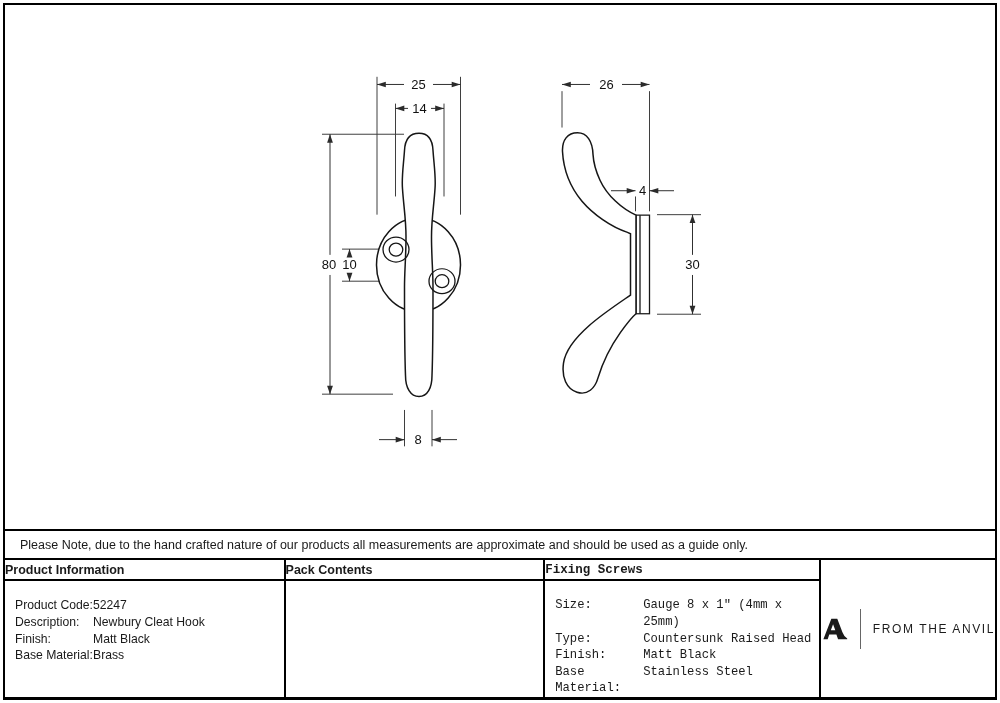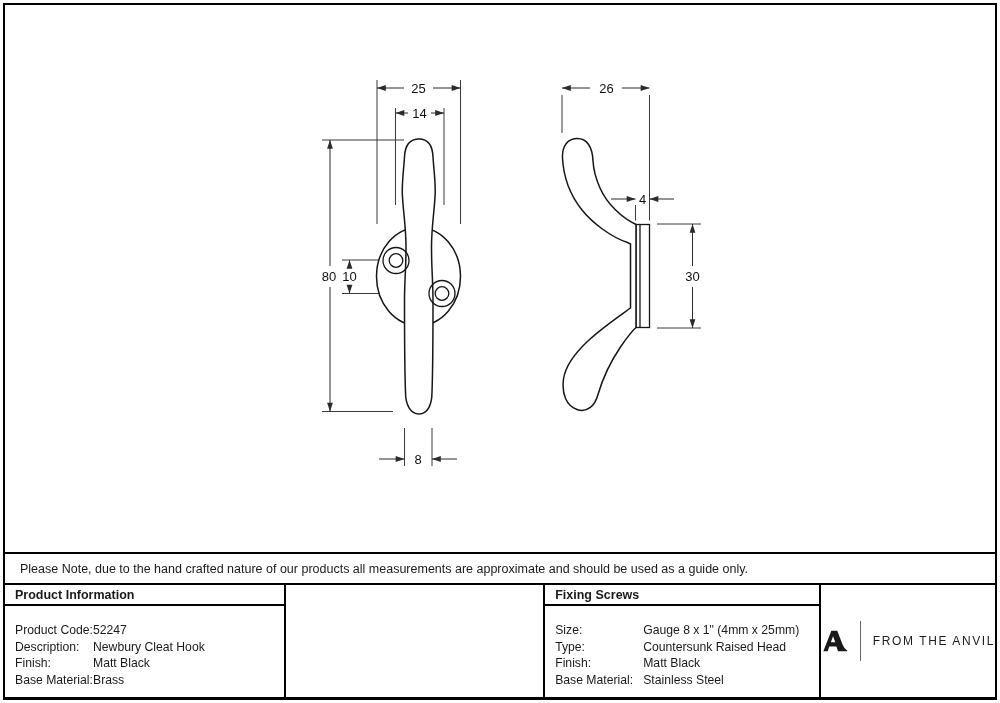--- a/index.html
+++ b/index.html
@@ -27,25 +27,25 @@
   .note-row {
     height:31px; border-top:2px solid #000; display:flex; align-items:center;
     padding-left:15px; font-size:12.5px;
   }
 
   
   .info-table { flex:1; border-top:2px solid #000; display:flex; }
   .col { border-right:2px solid #000; display:flex; flex-direction:column; }
   .col-product { width:282px; }
   .col-pack    { width:261px; }
-  .col-fixing  { width:277px; }
+  .col-fixing  { width:277px;font-family:Liberation Mono, monospace; }
   .col-brand   { flex:1; border-right:none; align-items:center; justify-content:center; flex-direction:row; gap:8px; }
   .cell-header {
     height:21px; border-bottom:2px solid #000; display:flex; align-items:center;
-    padding-left:10px; font-weight:bold; font-size:12.5px;
+    font-weight:bold; font-size:12.5px;
   }
   .cell-body { padding:16px 4px 0 10px; font-size:12.2px; line-height:16.6px; }
   .kv { display:grid; grid-template-columns:78px 1fr; }
   .kv.wide { grid-template-columns:88px 1fr; }
   .pack-line { display:block; }
 
   
   .brand-divider { width:1px; height:40px; background:#666; margin:0 4px; }
   .brand-text { font-size:12px; letter-spacing:1.6px; color:#1c1c1c; white-space:nowrap; }
   .brand-mark svg { display:block; }
@@ -180,20 +180,21 @@
             <span>Matt Black</span>
           </div>
           <div class="kv">
             <span>Base Material:</span>
             <span>Brass</span>
           </div>
         </div>
       </div>
 
       <div class="col col-pack">
+        <div class="cell-header">Pack Contents</div>
       </div>
 
       <div class="col col-fixing">
         <div class="cell-header">Fixing Screws</div>
         <div class="cell-body">
           <div class="kv wide">
             <span>Size:</span>
             <span>Gauge 8 x 1" (4mm x 25mm)</span>
           </div>
           <div class="kv wide">

